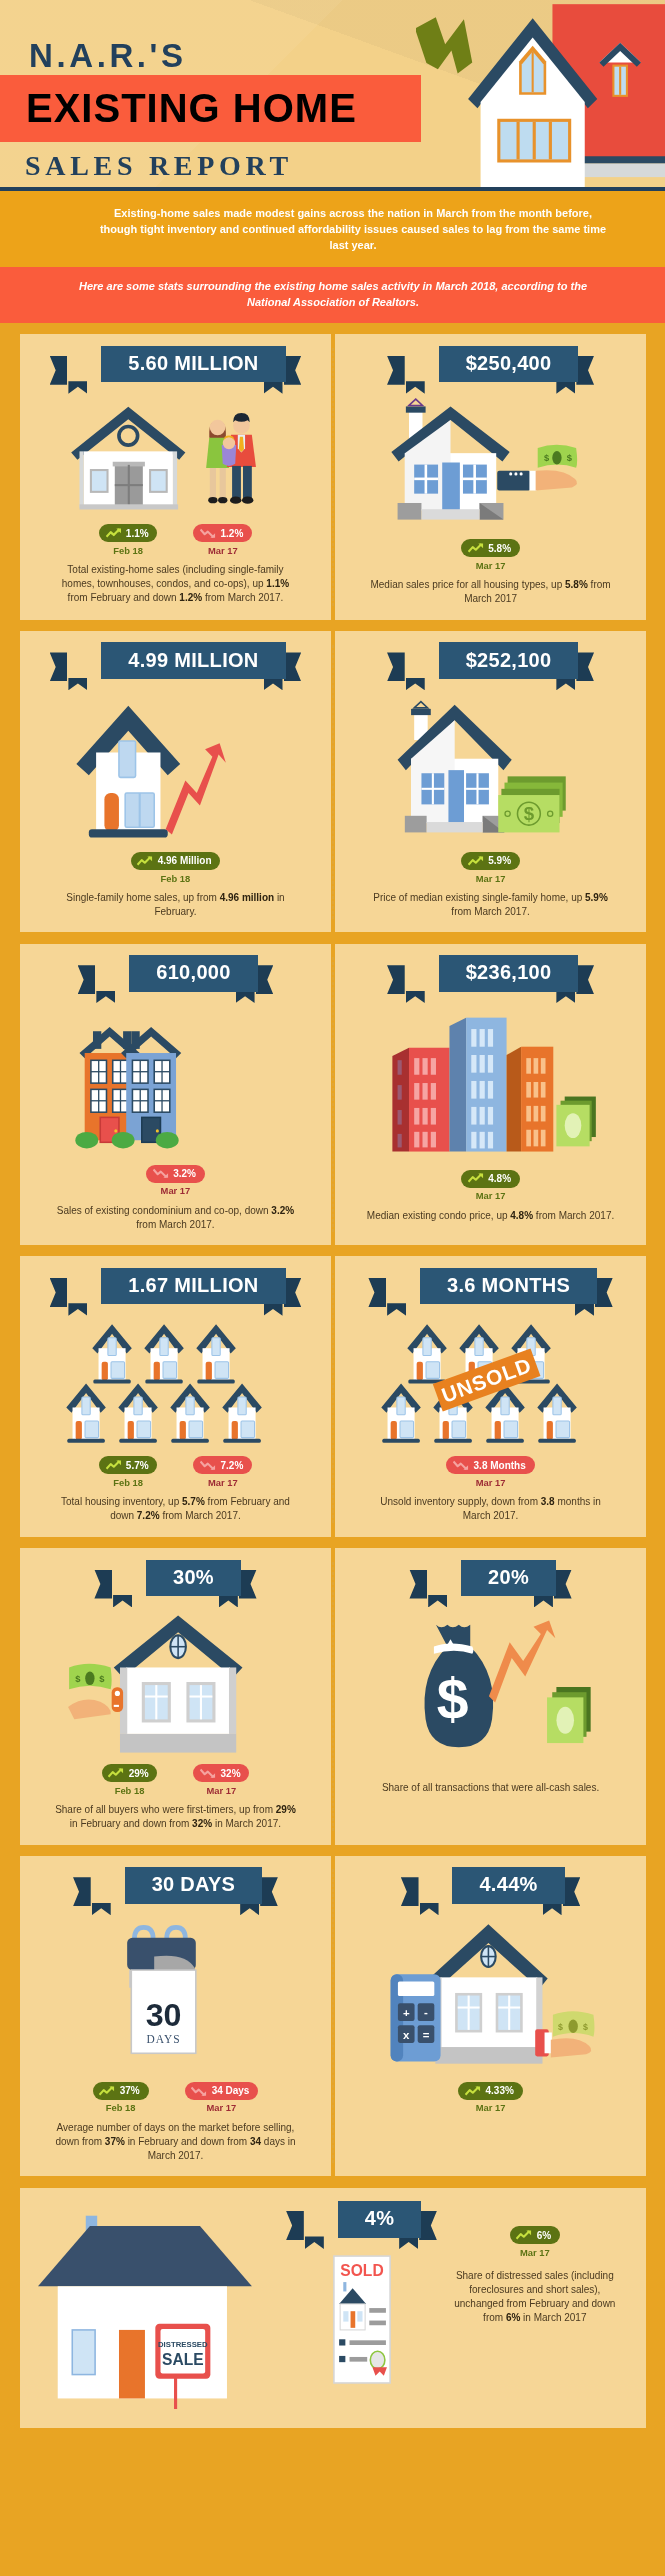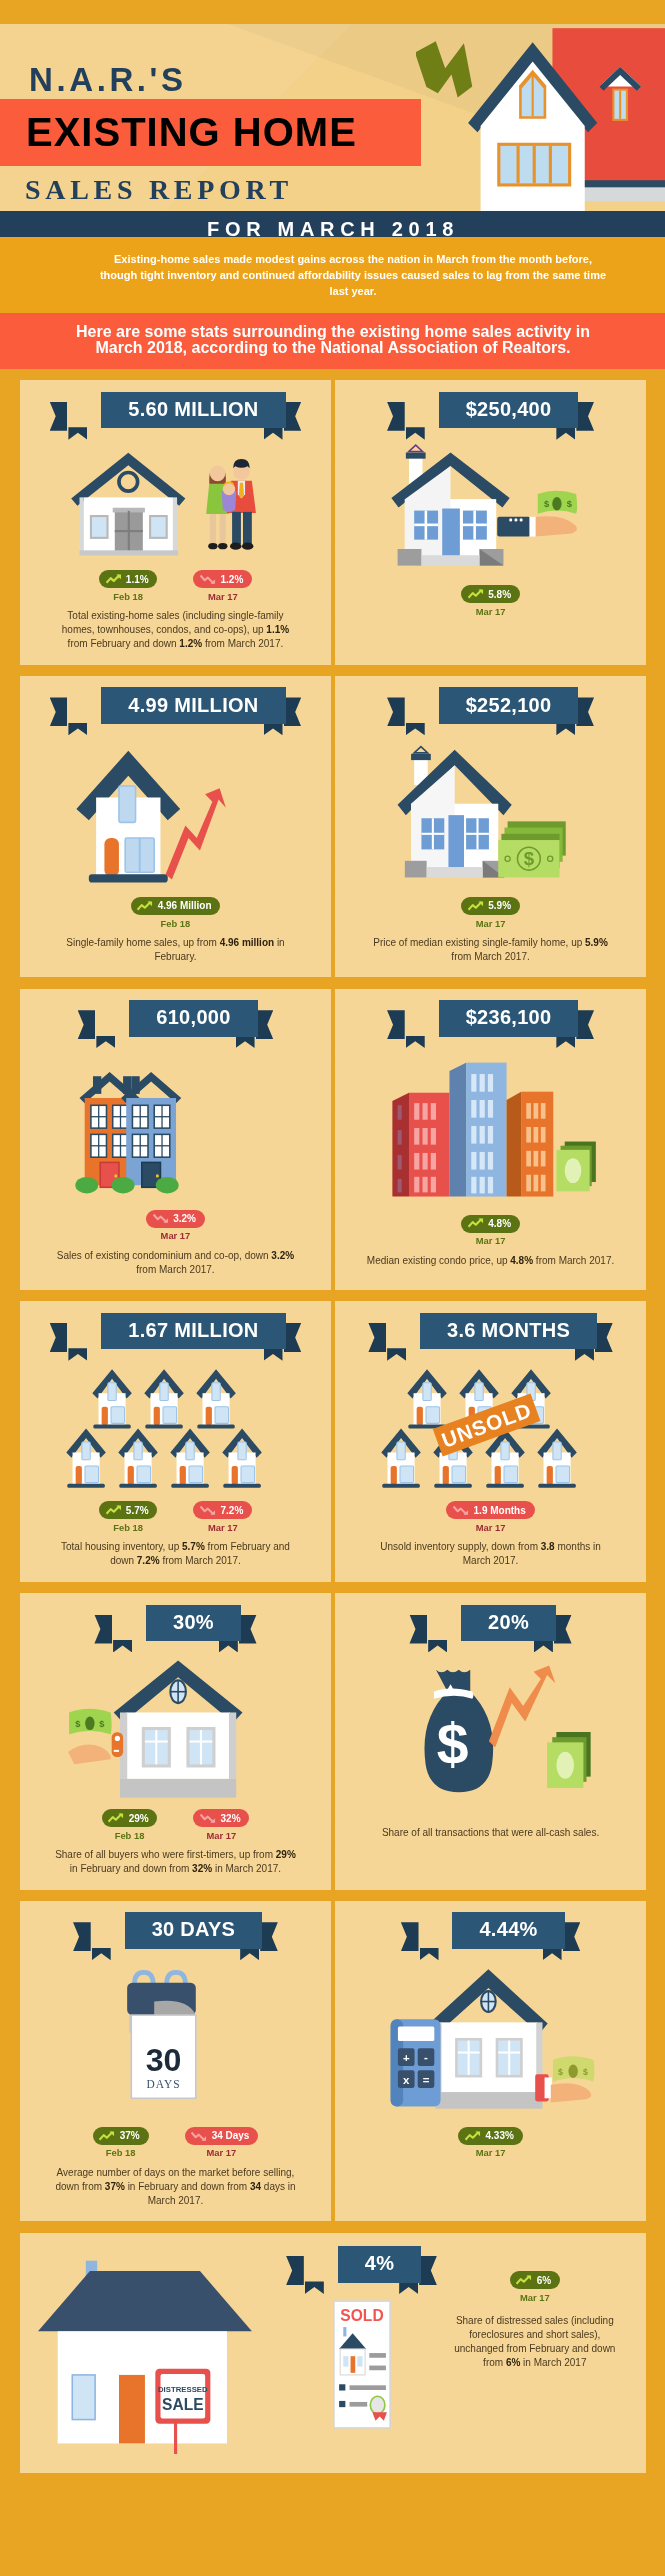--- a/index.html
+++ b/index.html
@@ -13,24 +13,23 @@
     width: 666px;
     min-height: 2576px;
     position: relative;
     background: #e8a423;
     overflow: hidden;
   }
 
   
   .header {
     position: relative;
-    height: 213px;
+    height: 191px;
     background: #f3d189;
     overflow: hidden;
-    margin-top: 24px;
   }
   .header-bgtex {
     position: absolute; inset: 0;
     background:
       linear-gradient(135deg, rgba(255,255,255,.05) 0 40%, transparent 40%),
       linear-gradient(200deg, rgba(0,0,0,.03) 0 35%, transparent 35%);
     pointer-events: none;
   }
   .head-title-1 {
     position: absolute;
@@ -101,24 +100,25 @@
     position: relative;
     margin-left: 40px;
   }
   .intro-red {
     background: #fa5c3c;
     padding: 11.4px 68px 12.5px;
     position: relative;
   }
   .intro-red p {
     color: #ffffff;
-    font-size: 16px;
+    font-size: 11px;
     line-height: 16px;
     text-align: center;
     font-weight: bold;
+    font-style: italic;
   }
 
   
   .body-wrap { padding: 11.4px 20px 15.6px; position: relative; }
   .row {
     display: flex;
     margin-bottom: 11.4px;
     position: relative;
   }
   .row.single { display: block; }
@@ -419,20 +419,21 @@
             <div class="pill up">
               <svg width="15.6" height="10.4" viewBox="0 0 30 20">
                   <path d="M1 17 L9 8 L15 13 L26 2" stroke="#c6e03e" stroke-width="4" fill="none" stroke-linejoin="round"></path>
                   <path d="M20 1 L29 1 L29 10 Z" fill="#c6e03e"></path>
                 </svg>
               <span>5.8%</span>
             </div>
             <div class="pill-label">Mar 17</div>
           </div>
         </div>
+        <div class="caption">Median sales price for all housing types, up <b>5.8%</b> from March 2017</div>
       </div>
     </div>
 
     <div class="row">
       <div class="row-divider"></div>
 
       <div class="cell left">
         <div class="ribbon">
           <span class="rib-tail-l"></span>
           <span class="rib-tail-r"></span>
@@ -866,21 +867,21 @@
             </g>
           </svg>
         </div>
         <div class="badges">
           <div class="badge-group down">
             <div class="pill down">
               <svg width="15.6" height="10.4" viewBox="0 0 30 20">
                   <path d="M1 3 L9 12 L15 7 L26 18" stroke="#f5a3a0" stroke-width="4" fill="none" stroke-linejoin="round"></path>
                   <path d="M20 19 L29 19 L29 10 Z" fill="#f5a3a0"></path>
                 </svg>
-              <span>1.9 Months</span>
+              <span>3.8 Months</span>
             </div>
             <div class="pill-label">Mar 17</div>
           </div>
         </div>
         <div class="caption">Unsold inventory supply, down from <b>3.8</b> months in March 2017.</div>
       </div>
     </div>
 
     <div class="row">
       <div class="row-divider"></div>

